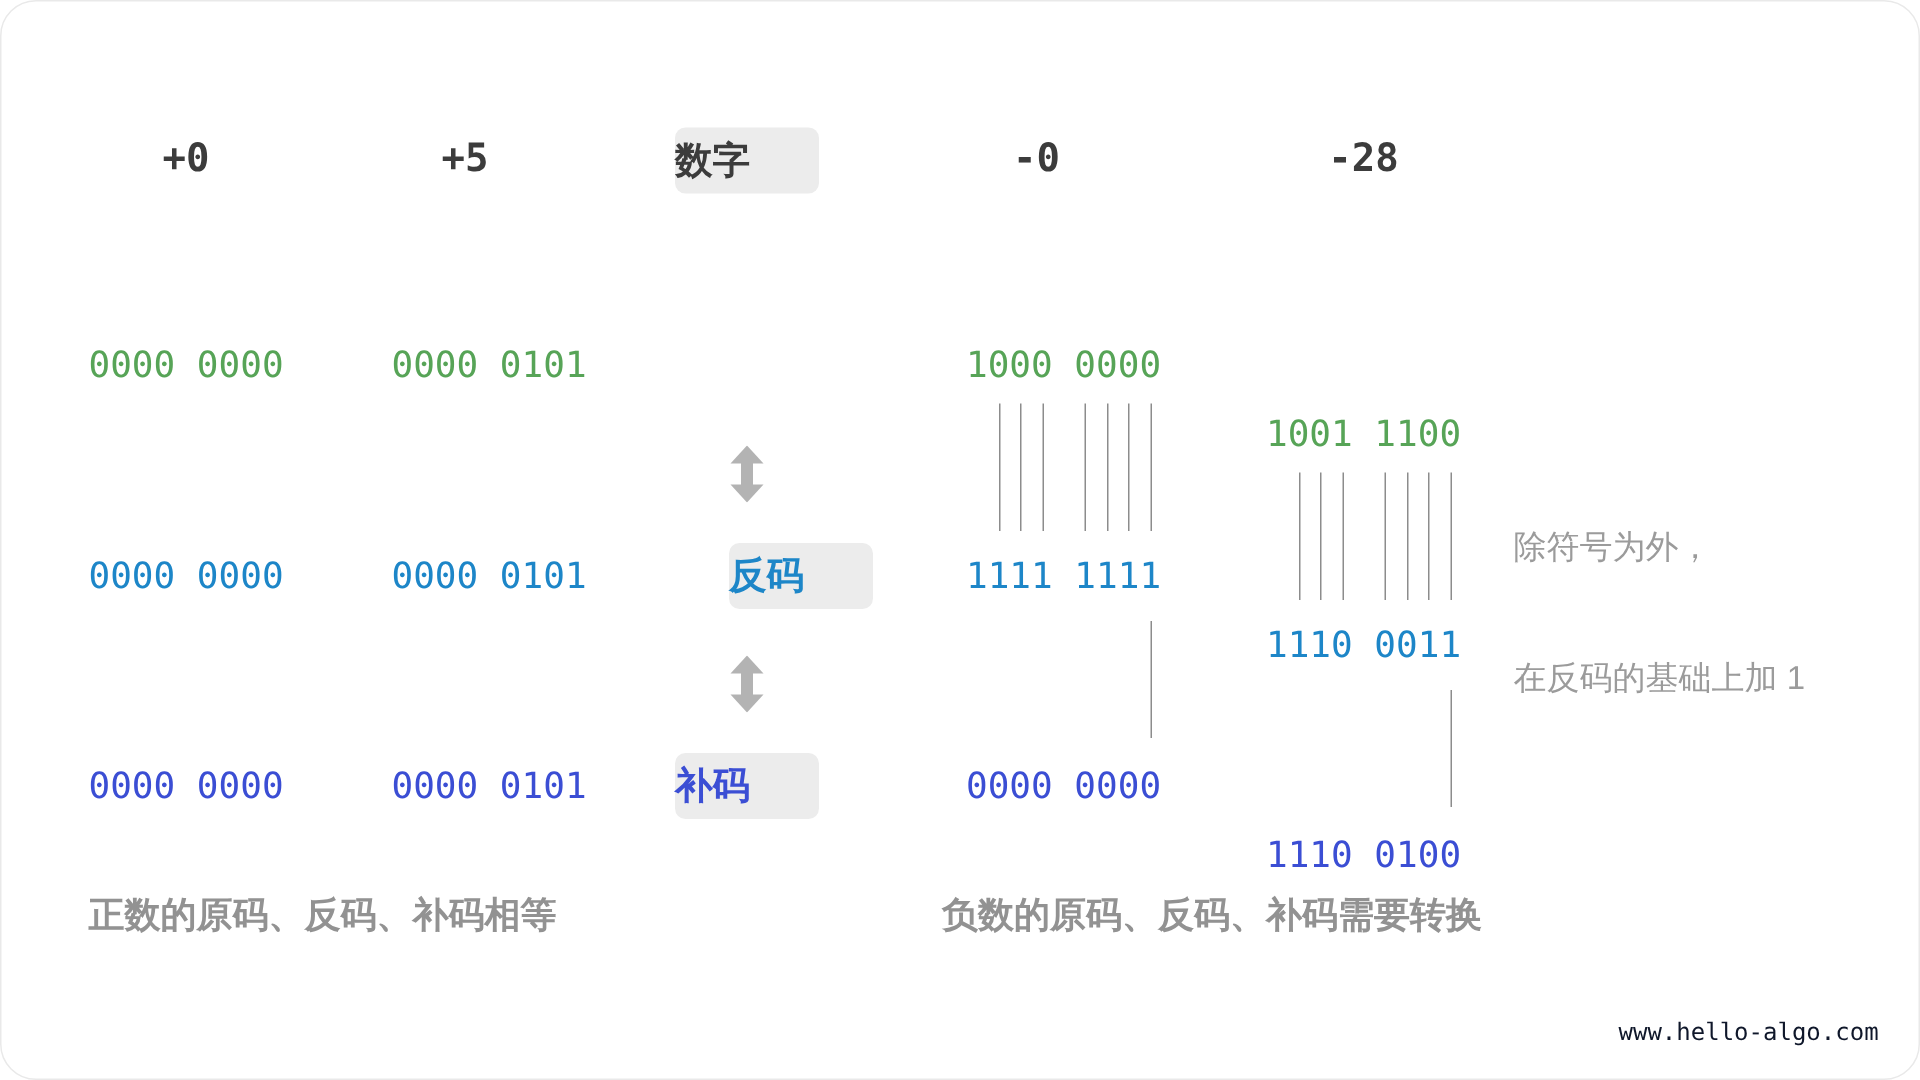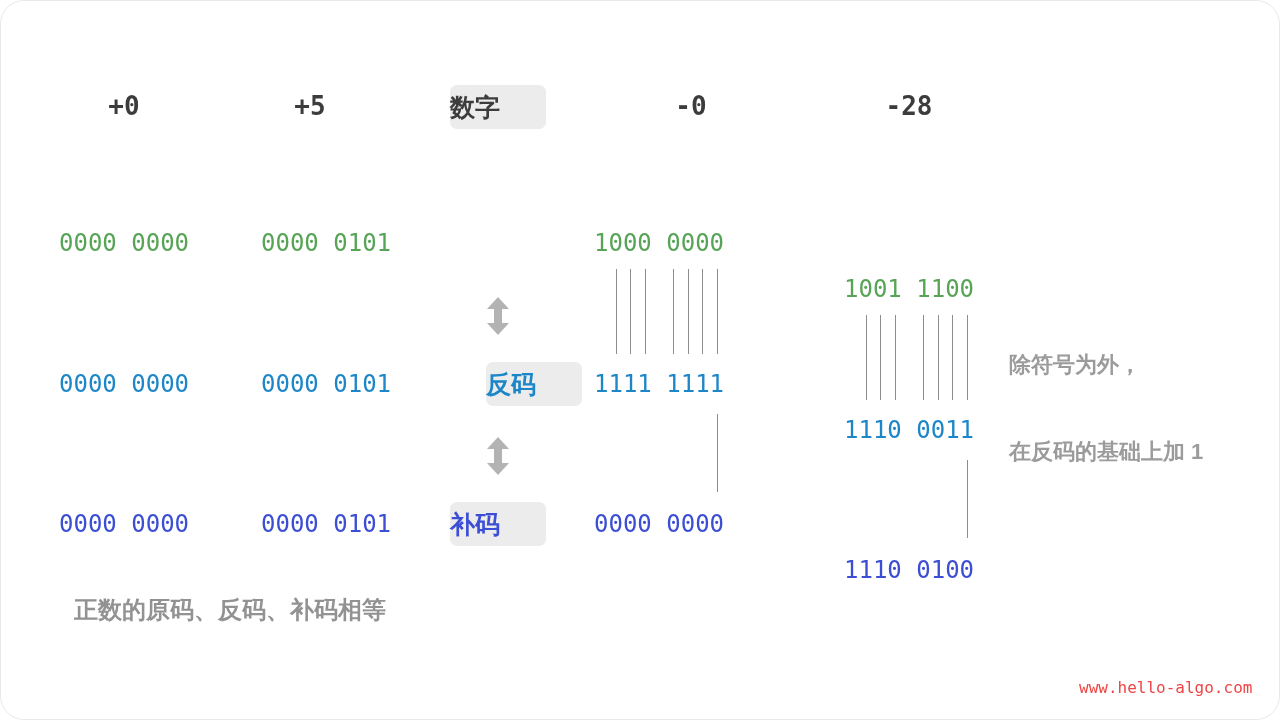--- a/index.html
+++ b/index.html
@@ -31,21 +31,21 @@
     font-size:24px;
     line-height:24px;
     white-space:pre;
     text-align:right;
   }
   .row-sign{top:230px;color:#57a457;}
   .row-ones{top:371px;color:#1d86c8;}
   .row-twos{top:511px;color:#3b4ed4;}
   .c1{left:58px;}
   .c2{left:260px;}
-  .c3{left:593px;}
+  .c3{left:643px;}
   .c4{left:843px;margin-top:46px;}
   
   .labelbox{
     position:absolute;
     left:449px;
     width:96px;height:44px;
     background:#ececec;
     border-radius:7px;
     text-align:left;
     line-height:44px;
@@ -75,45 +75,45 @@
   .g2{top:413px;height:78px;}
   
   .arrow{position:absolute;left:485px;width:24px;height:38px;}
   .a1{top:296px;}
   .a2{top:436px;}
   
   .ann{
     position:absolute;
     left:1008px;
     font-size:22px;
-    font-weight:bold;
+    font-weight:normal;
     color:#9b9b9b;
     line-height:34px;
     white-space:pre;
   }
   .ann1{top:279px;}
   .ann2{top:434px;}
   
   .caption{
     position:absolute;
     top:593px;
     font-size:24px;
     font-weight:bold;
     color:#929292;
     white-space:pre;
   }
-  .cap-pos{left:58px;margin-left:15px;}
+  .cap-pos{left:58px;}
   .cap-neg{left:627px;}
   
   .watermark{
     position:absolute;
     left:1078px;top:677px;
     font-family:"DejaVu Sans Mono", monospace;
     font-size:16px;
-    color:#ef4444;
+    color:#0f172a;
   }
 </style>
 </head>
 <body>
 
 <div class="card">
 
   <div class="num" style="left:123px">+0</div>
   <div class="num" style="left:309px">+5</div>
   <div class="num" style="left:690px">-0</div>
@@ -194,16 +194,17 @@
     <rect x="8" y="11" width="8" height="16" fill="#b3b3b3"></rect>
     <polygon points="1,26 23,26 12,38" fill="#b3b3b3"></polygon>
   </svg>
 
   <div class="ann ann1">
     <div>除符号为外，</div>
   </div>
   <div class="ann ann2">在反码的基础上加 1</div>
 
   <div class="caption cap-pos">正数的原码、反码、补码相等</div>
+  <div class="caption cap-neg">负数的原码、反码、补码需要转换</div>
 
   <div class="watermark">www.hello-algo.com</div>
 
 </div>
 
 </body></html>

